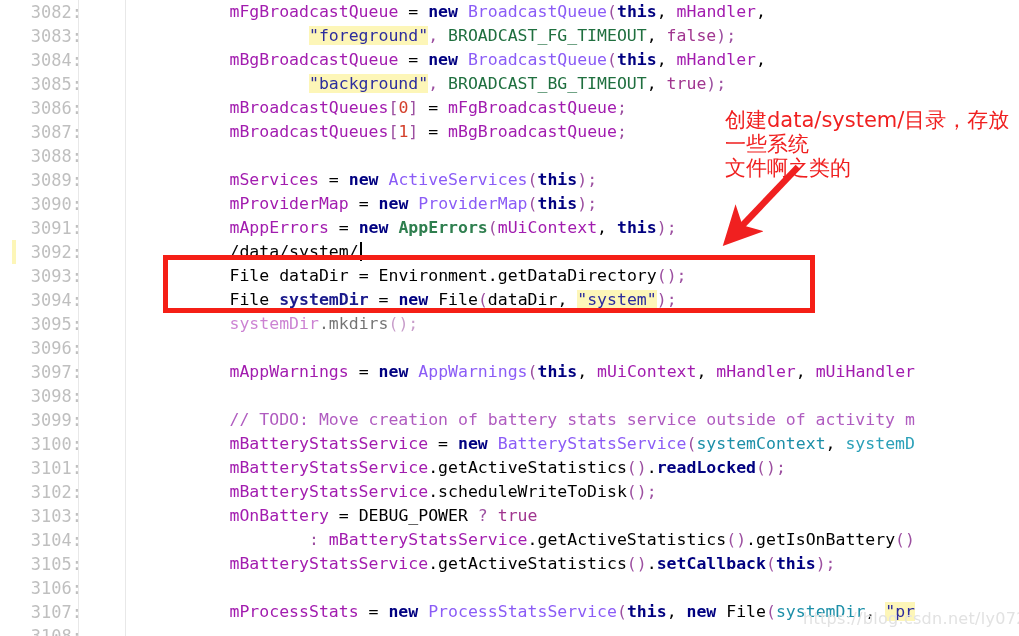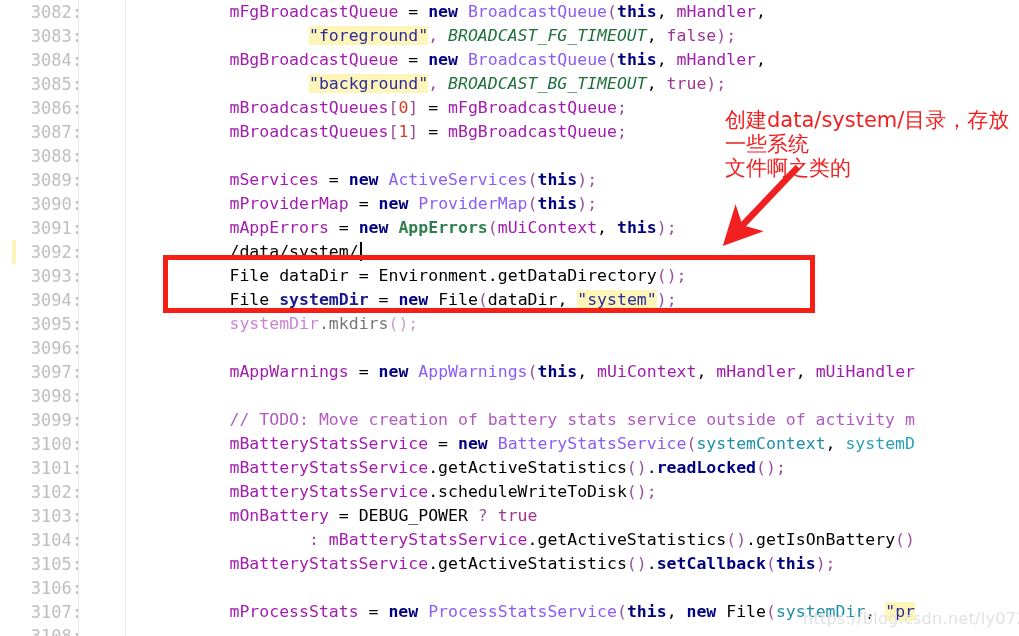--- a/index.html
+++ b/index.html
@@ -70,21 +70,21 @@
 
   
   .t-kw      { color: #000080; font-weight: bold; }      
   .t-field   { color: #a21caf; }                          
   .t-type    { color: #8b5cf6; }                          
   .t-typeb   { color: #2f7f4f; font-weight: bold; }
   .t-plain   { color: #000000; }
   .t-punct   { color: #9c4fa0; }                          
   .t-str     { color: #2c2c9e; background: #fdf6b8; }     
   .t-num     { color: #d4402b; }
-  .t-const   { color: #1f6f3f; font-style: italic; }                          
+  .t-const   { color: #1f6f3f; }                          
   .t-kwval   { color: #a0358f; }                          
   .t-comment { color: #b05cc0; }
   .t-localb  { color: #1a1a8c; font-weight: bold; }
   .t-param   { color: #1c8fa8; font-weight: normal; }
   .t-paramp  { color: #2aa0b8; }
   .t-method  { color: #000080; font-weight: bold; }
 
   
   #redbox {
     position: absolute;

